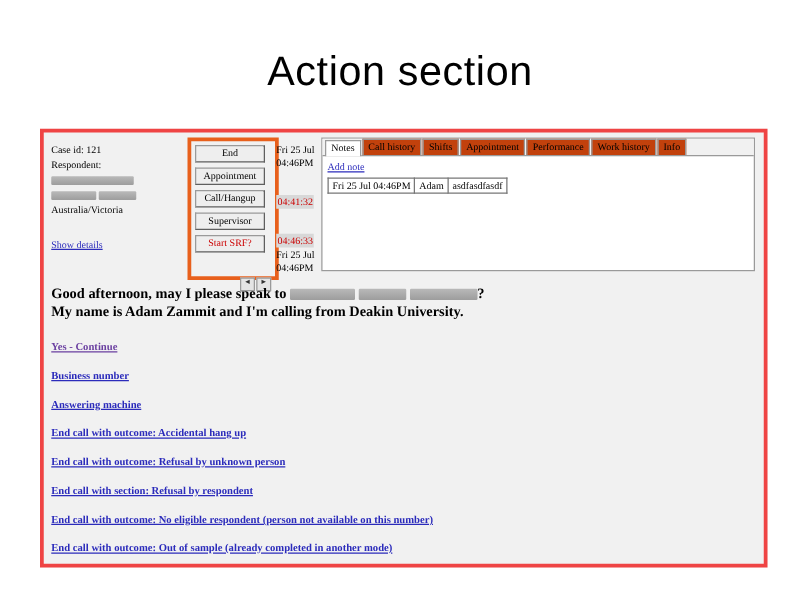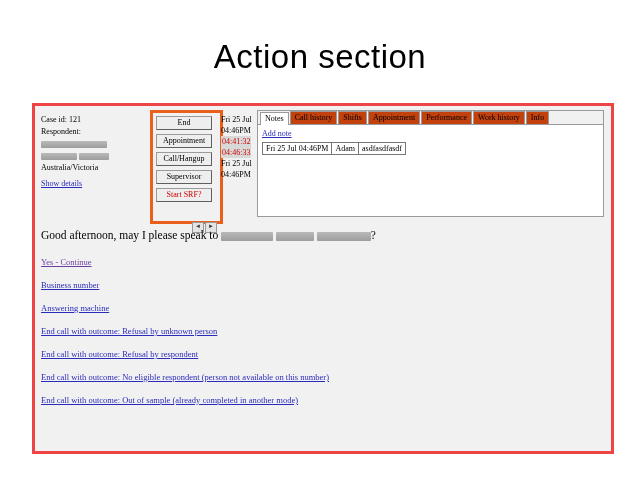--- a/index.html
+++ b/index.html
@@ -57,21 +57,21 @@
   .redact {
     display: inline-block;
     height: 7px;
     background: linear-gradient(180deg,#b9b9b9,#9d9d9d);
     vertical-align: middle;
     border-radius: 1px;
   }
   #show-details {
     color: #2b2bbb;
     text-decoration: underline;
-    margin-top: 4px;
+    margin-top: 16px;
     display: inline-block;
   }
 
   
   #action-box {
     position: absolute;
     left: 115px;
     top: 4px;
     width: 67px;
     height: 108px;
@@ -108,20 +108,21 @@
     left: 186px;
     top: 8px;
     width: 58px;
     line-height: 11px;
   }
   .time-hi {
     background: #d8d8d8;
     color: #cc0000;
     display: inline-block;
     padding: 0 1px;
+    margin-top: 20px;
   }
 
   
   #tabpanel {
     position: absolute;
     left: 222px;
     top: 4px;
     width: 345px;
     height: 105px;
     border: 1px solid #9a9a9a;
@@ -192,20 +193,21 @@
     text-align: center;
     color: #333333;
   }
 
   
   #script {
     position: absolute;
     left: 6px;
     top: 122px;
     width: 560px;
+    font-weight: bold;
   }
   .script-line {
     font-size: 11.5px;
     line-height: 15px;
     color: #000000;
   }
   .script-line .redact { height: 9px; }
 
   #links { margin-top: 14px; }
   .out-link {
@@ -291,26 +293,28 @@
       </div>
     </div>
 
     <div id="script">
       <div class="script-line">
         <span>Good afternoon, may I please speak to</span>
         <span class="redact" style="width:52px"></span>
         <span class="redact" style="width:38px"></span>
         <span class="redact" style="width:54px"></span><span>?</span>
       </div>
+      <div class="script-line">My name is Adam Zammit and I'm calling from Deakin University.</div>
 
       <div id="links">
         <a class="out-link first" href="#">Yes - Continue</a>
         <a class="out-link" href="#">Business number</a>
         <a class="out-link" href="#">Answering machine</a>
+        <a class="out-link" href="#">End call with outcome: Accidental hang up</a>
         <a class="out-link" href="#">End call with outcome: Refusal by unknown person</a>
-        <a class="out-link" href="#">End call with outcome: Refusal by respondent</a>
+        <a class="out-link" href="#">End call with section: Refusal by respondent</a>
         <a class="out-link" href="#">End call with outcome: No eligible respondent (person not available on this number)</a>
         <a class="out-link" href="#">End call with outcome: Out of sample (already completed in another mode)</a>
       </div>
     </div>
 
   </div>
 </div>
 
 </body></html>

